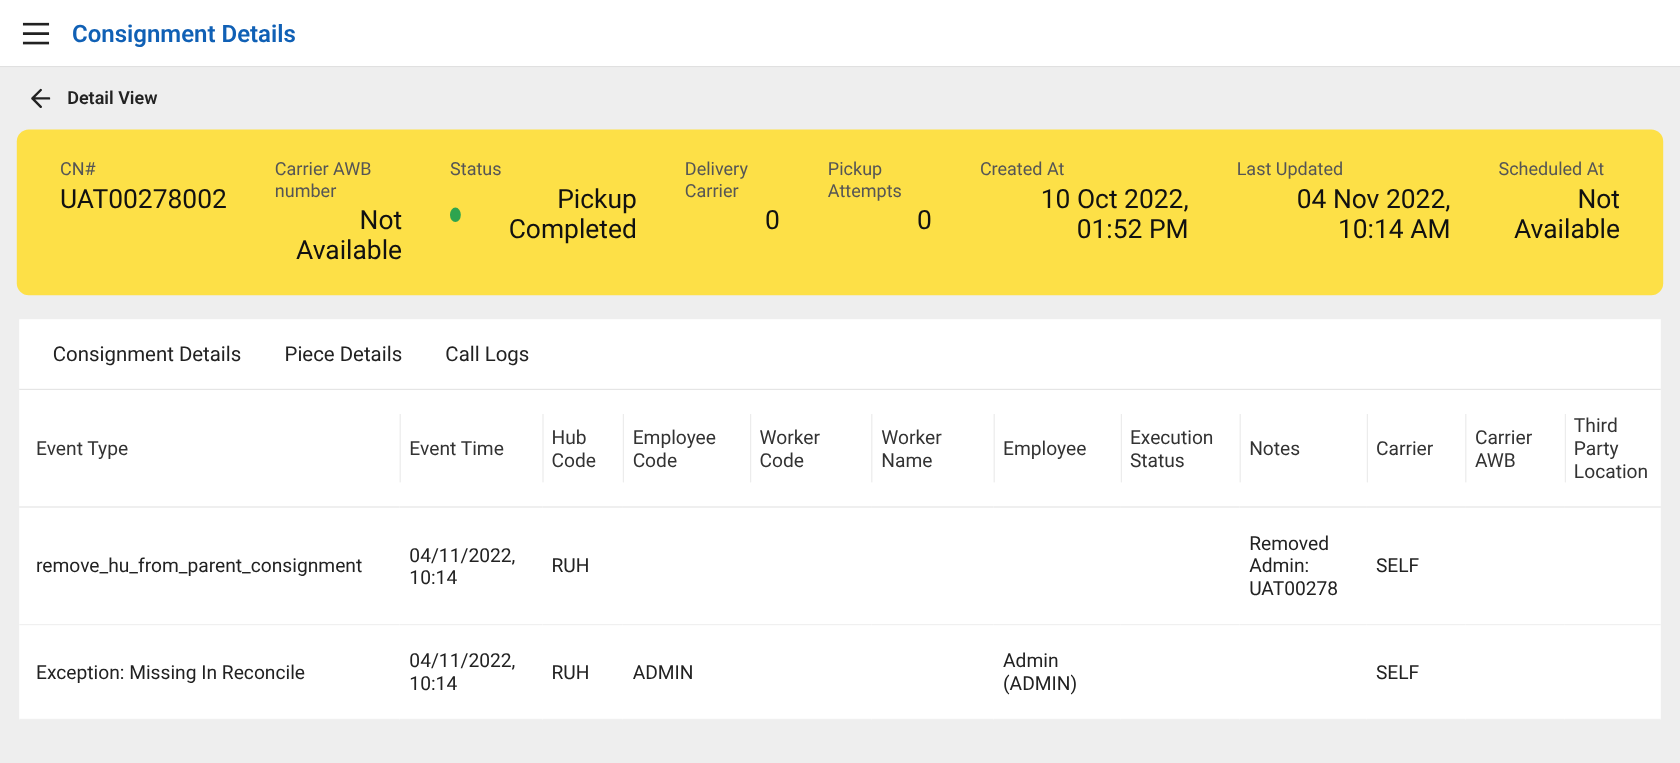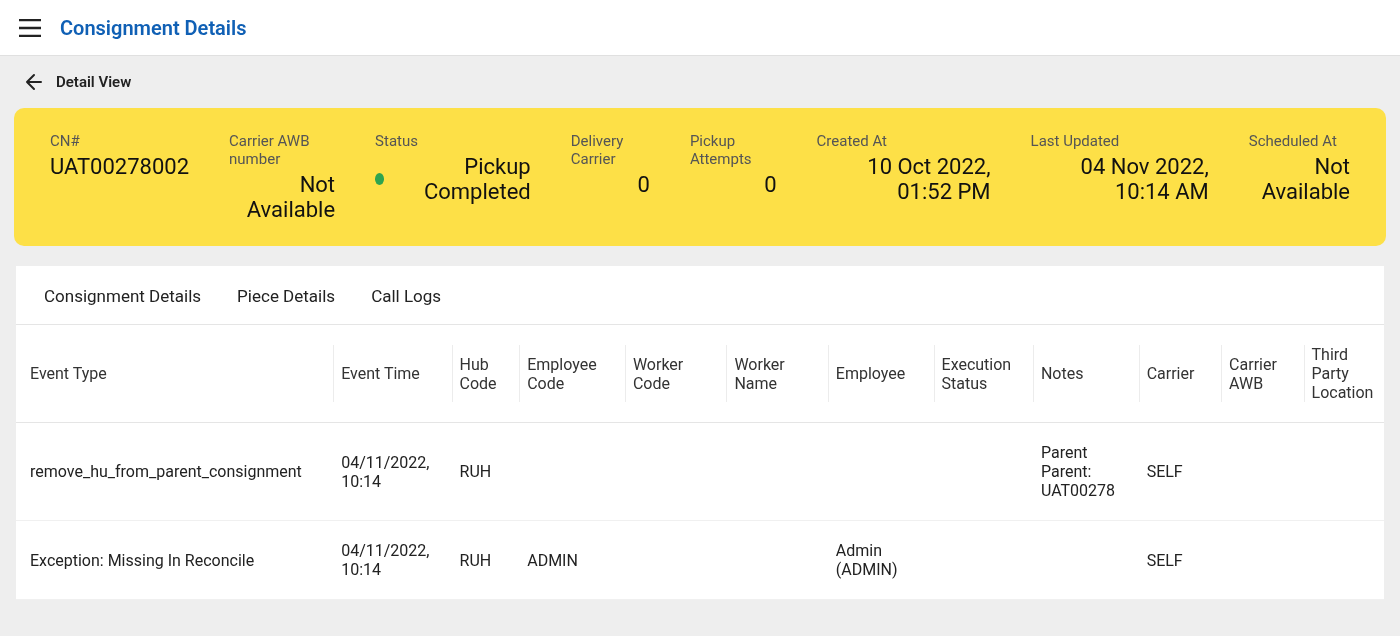--- a/index.html
+++ b/index.html
@@ -242,21 +242,21 @@
     <tbody>
       <tr>
         <td class="col-event-type">remove_hu_from_parent_consignment</td>
         <td>04/11/2022, 10:14</td>
         <td>RUH</td>
         <td></td>
         <td></td>
         <td></td>
         <td></td>
         <td></td>
-        <td>Parent Parent: UAT00278</td>
+        <td>Removed Admin: UAT00278</td>
         <td>SELF</td>
         <td></td>
         <td></td>
       </tr>
       <tr>
         <td class="col-event-type">Exception: Missing In Reconcile</td>
         <td>04/11/2022, 10:14</td>
         <td>RUH</td>
         <td>ADMIN</td>
         <td></td>

